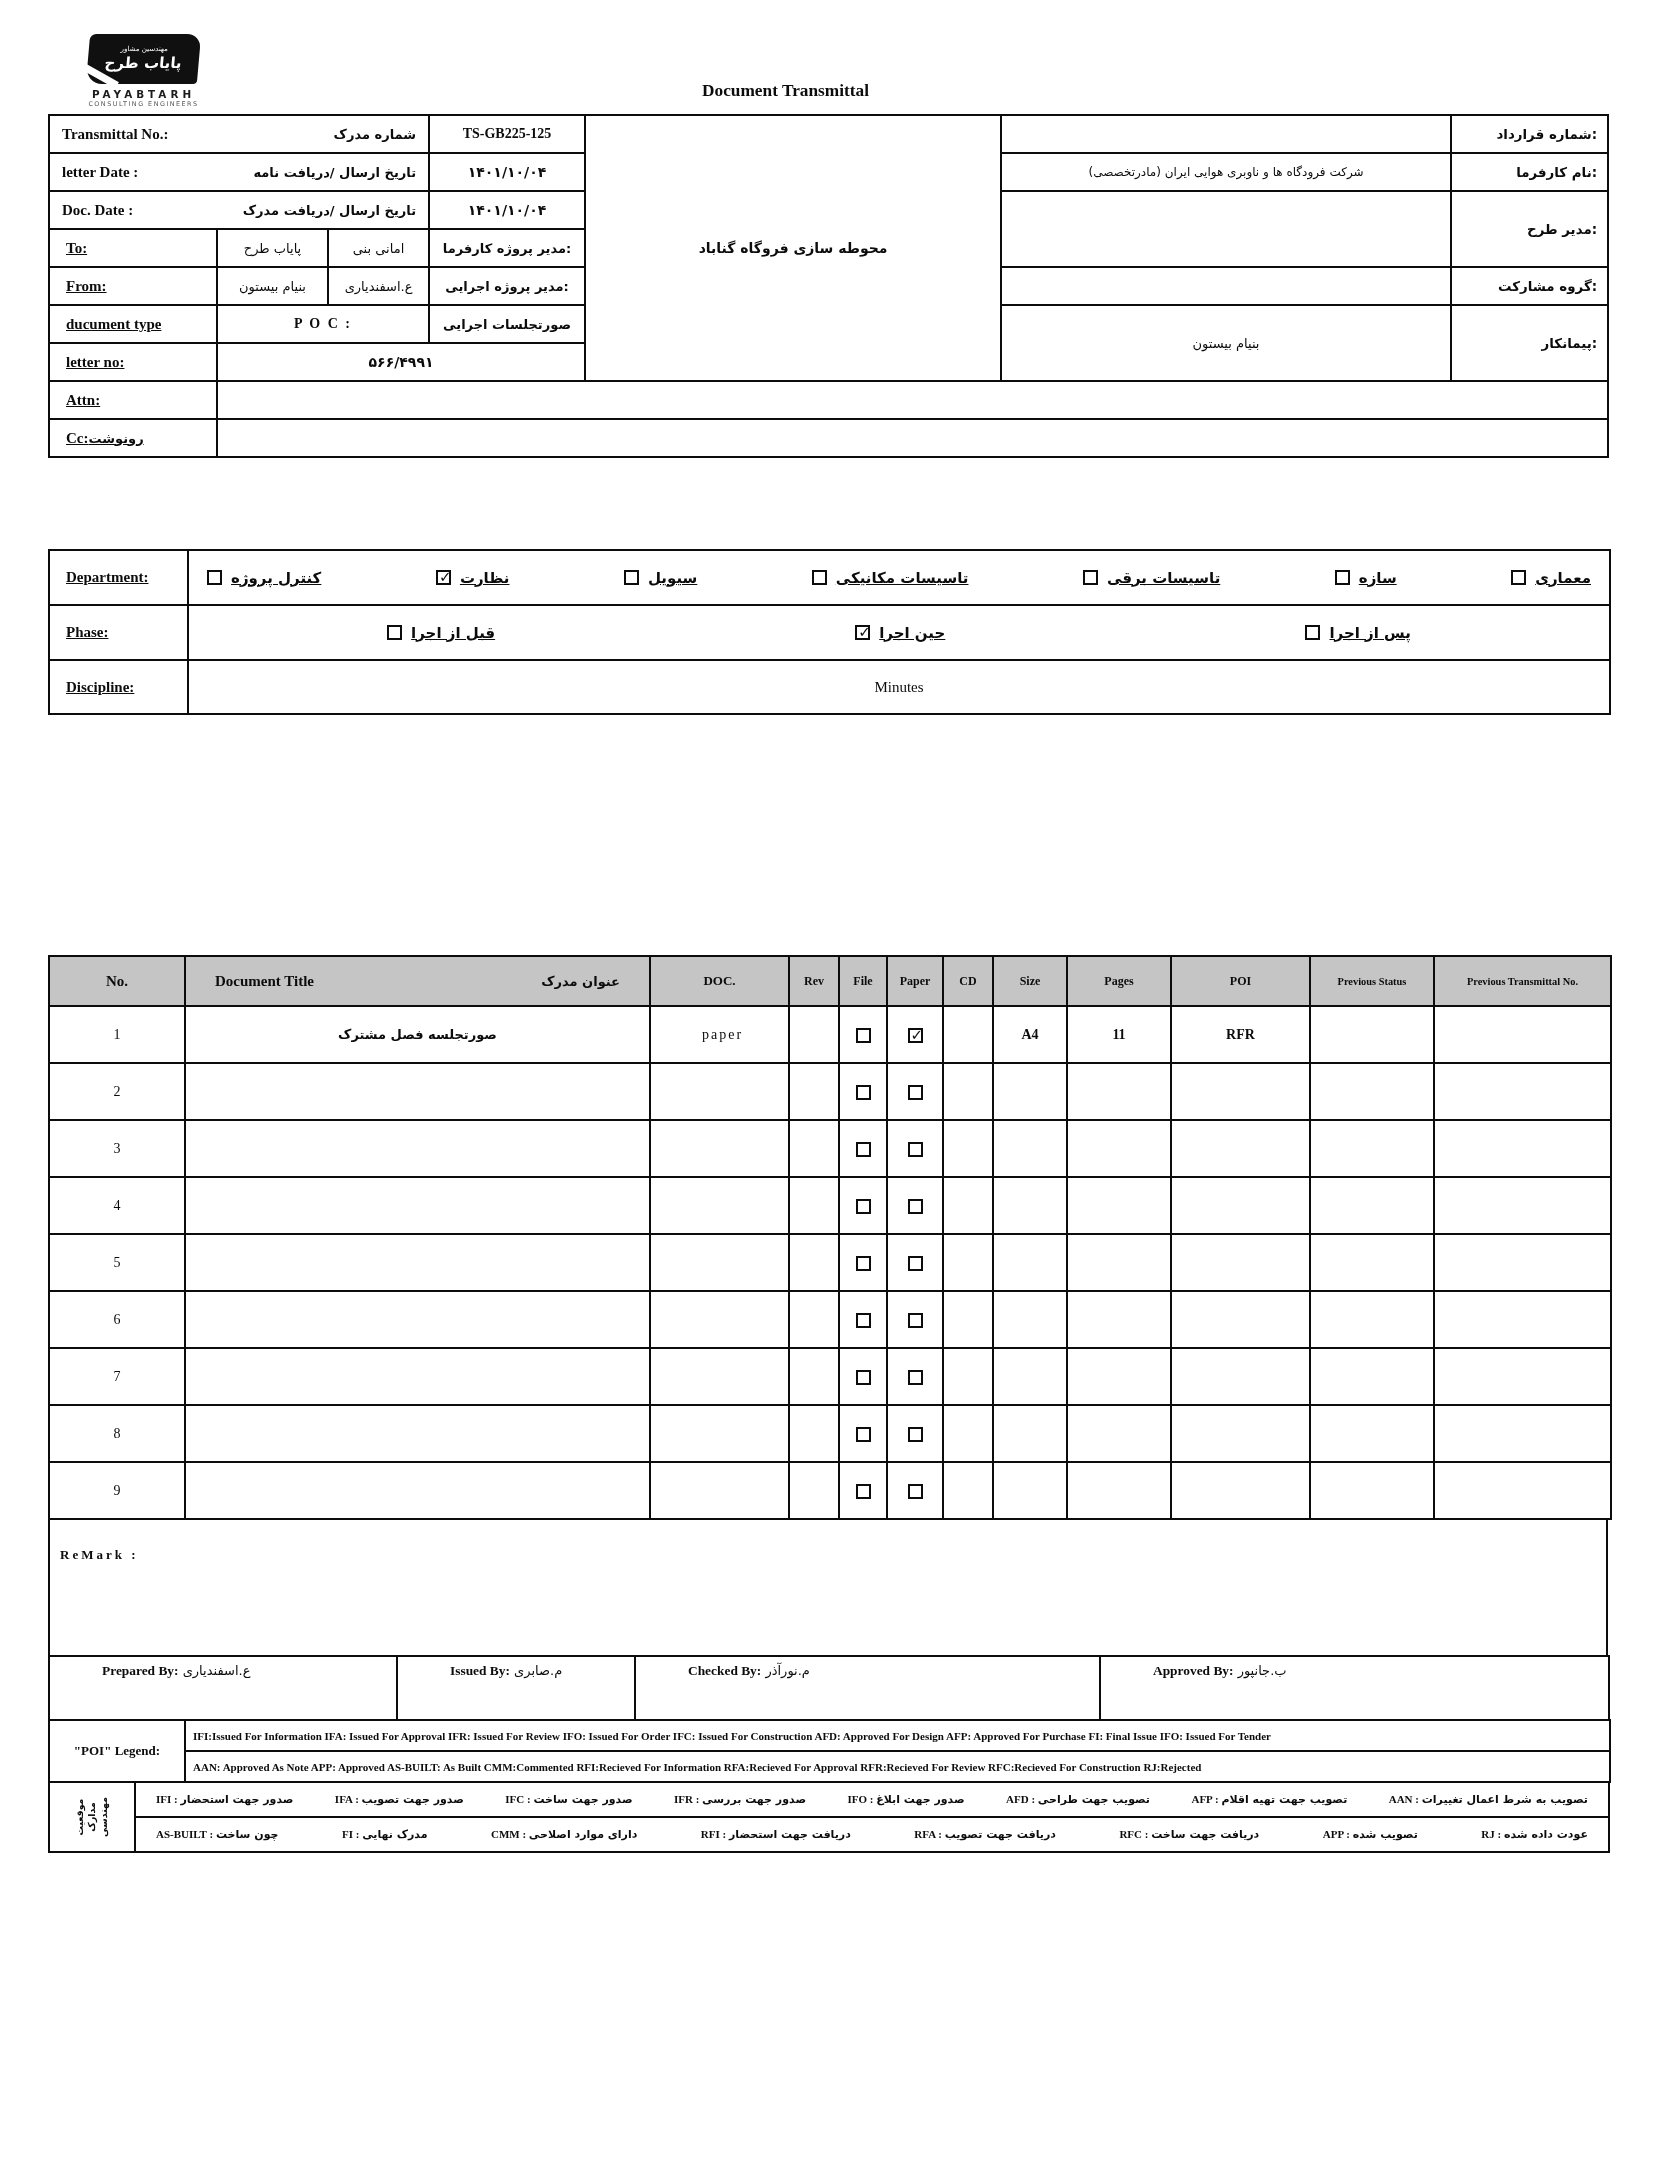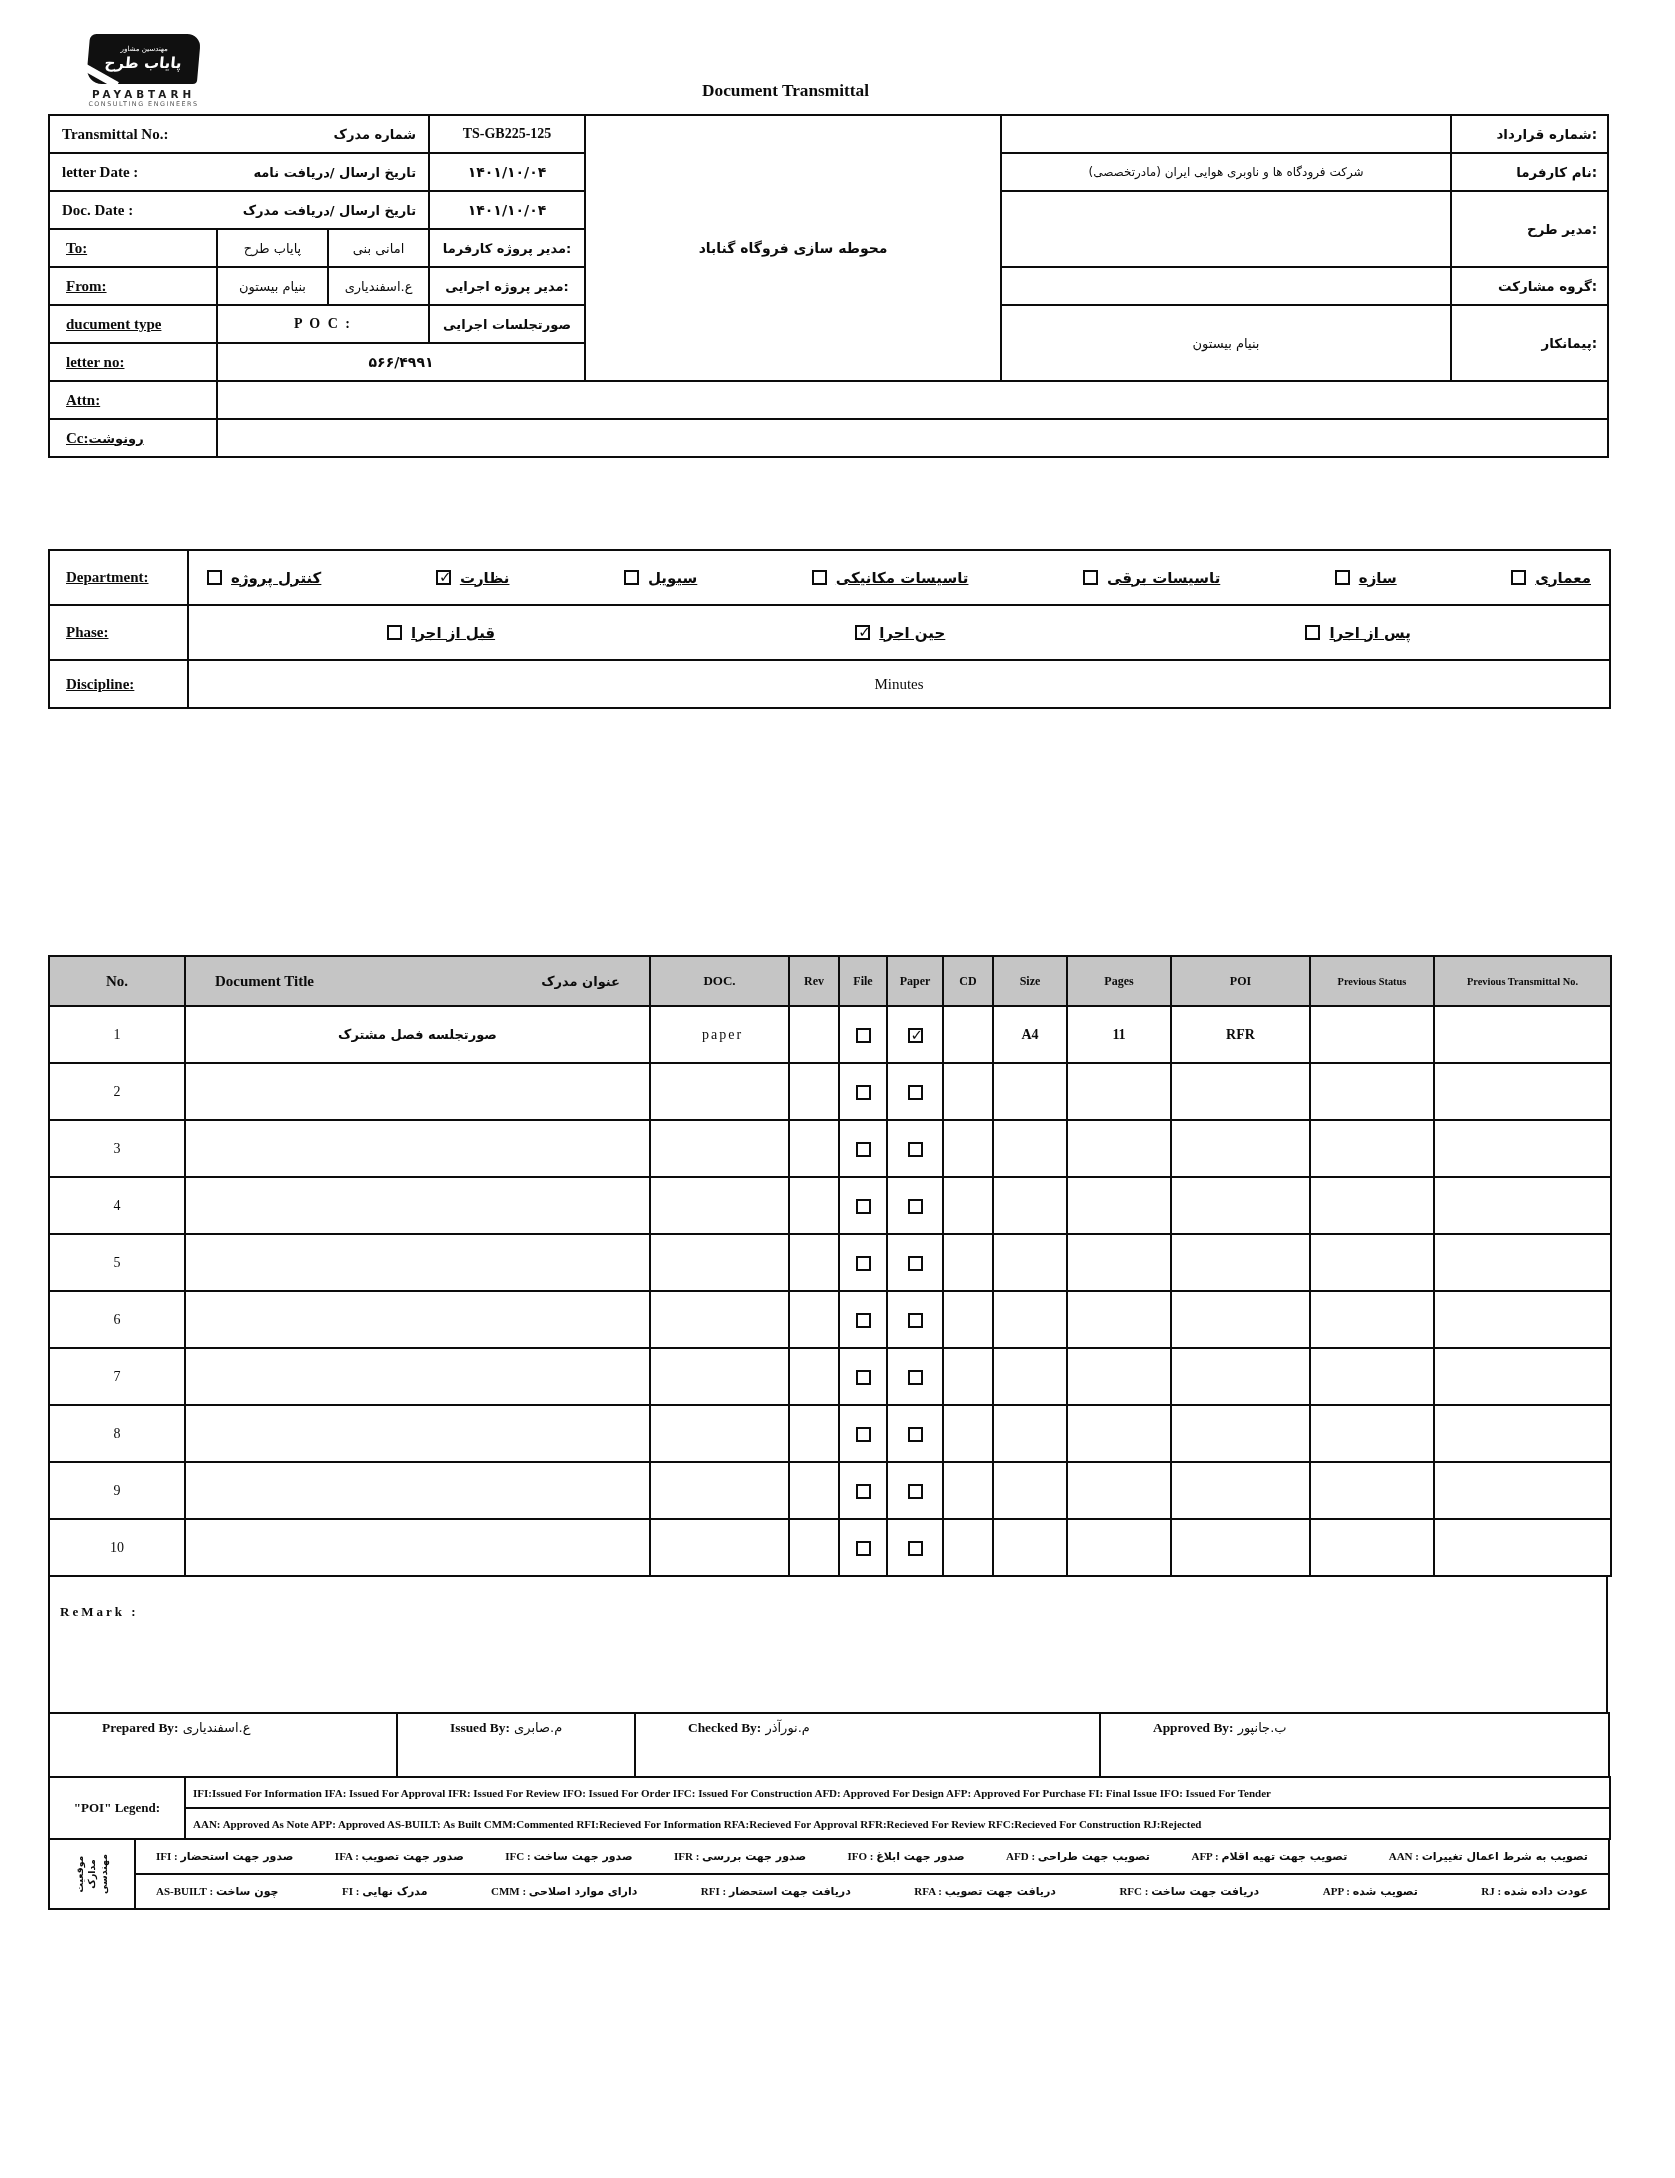--- a/index.html
+++ b/index.html
@@ -244,21 +244,21 @@
                 <span class="chk-label">حین اجرا</span>
                 <span class="cb checked"></span>
               </span>
               <span class="chk-item">
                 <span class="chk-label">قبل از اجرا</span>
                 <span class="cb"></span>
               </span>
             </div>
           </td>
     </tr>
-    <tr style="height:48px">
+    <tr style="height:54px">
       <td class="en b fs15 pl">Discipline:</td>
       <td class="ctr en fs15">Minutes</td>
     </tr>
   </tbody>
     </table>
 
   <div class="main-block">
     <table class="doc-table">
       <colgroup>
         <col style="width:136px">
@@ -415,34 +415,20 @@
             <td class="en"></td>
             <td><span class="cb"></span></td>
             <td><span class="cb"></span></td>
             <td class="en"></td>
             <td class="c-val en"></td>
             <td class="c-val en"></td>
             <td class="c-val en"></td>
             <td class="en"></td>
             <td class="en"></td>
           </tr>
-          <tr>
-            <td class="c-no en">10</td>
-            <td class="c-title"></td>
-            <td class="c-doc en"></td>
-            <td class="en"></td>
-            <td><span class="cb"></span></td>
-            <td><span class="cb"></span></td>
-            <td class="en"></td>
-            <td class="c-val en"></td>
-            <td class="c-val en"></td>
-            <td class="c-val en"></td>
-            <td class="en"></td>
-            <td class="en"></td>
-          </tr>
         </tbody>
     </table>
 
     <div class="remark">
       <span class="remark-label">ReMark :</span>
     </div>
 
     <table class="sig-table">
       <colgroup>
           <col style="width:348px">

